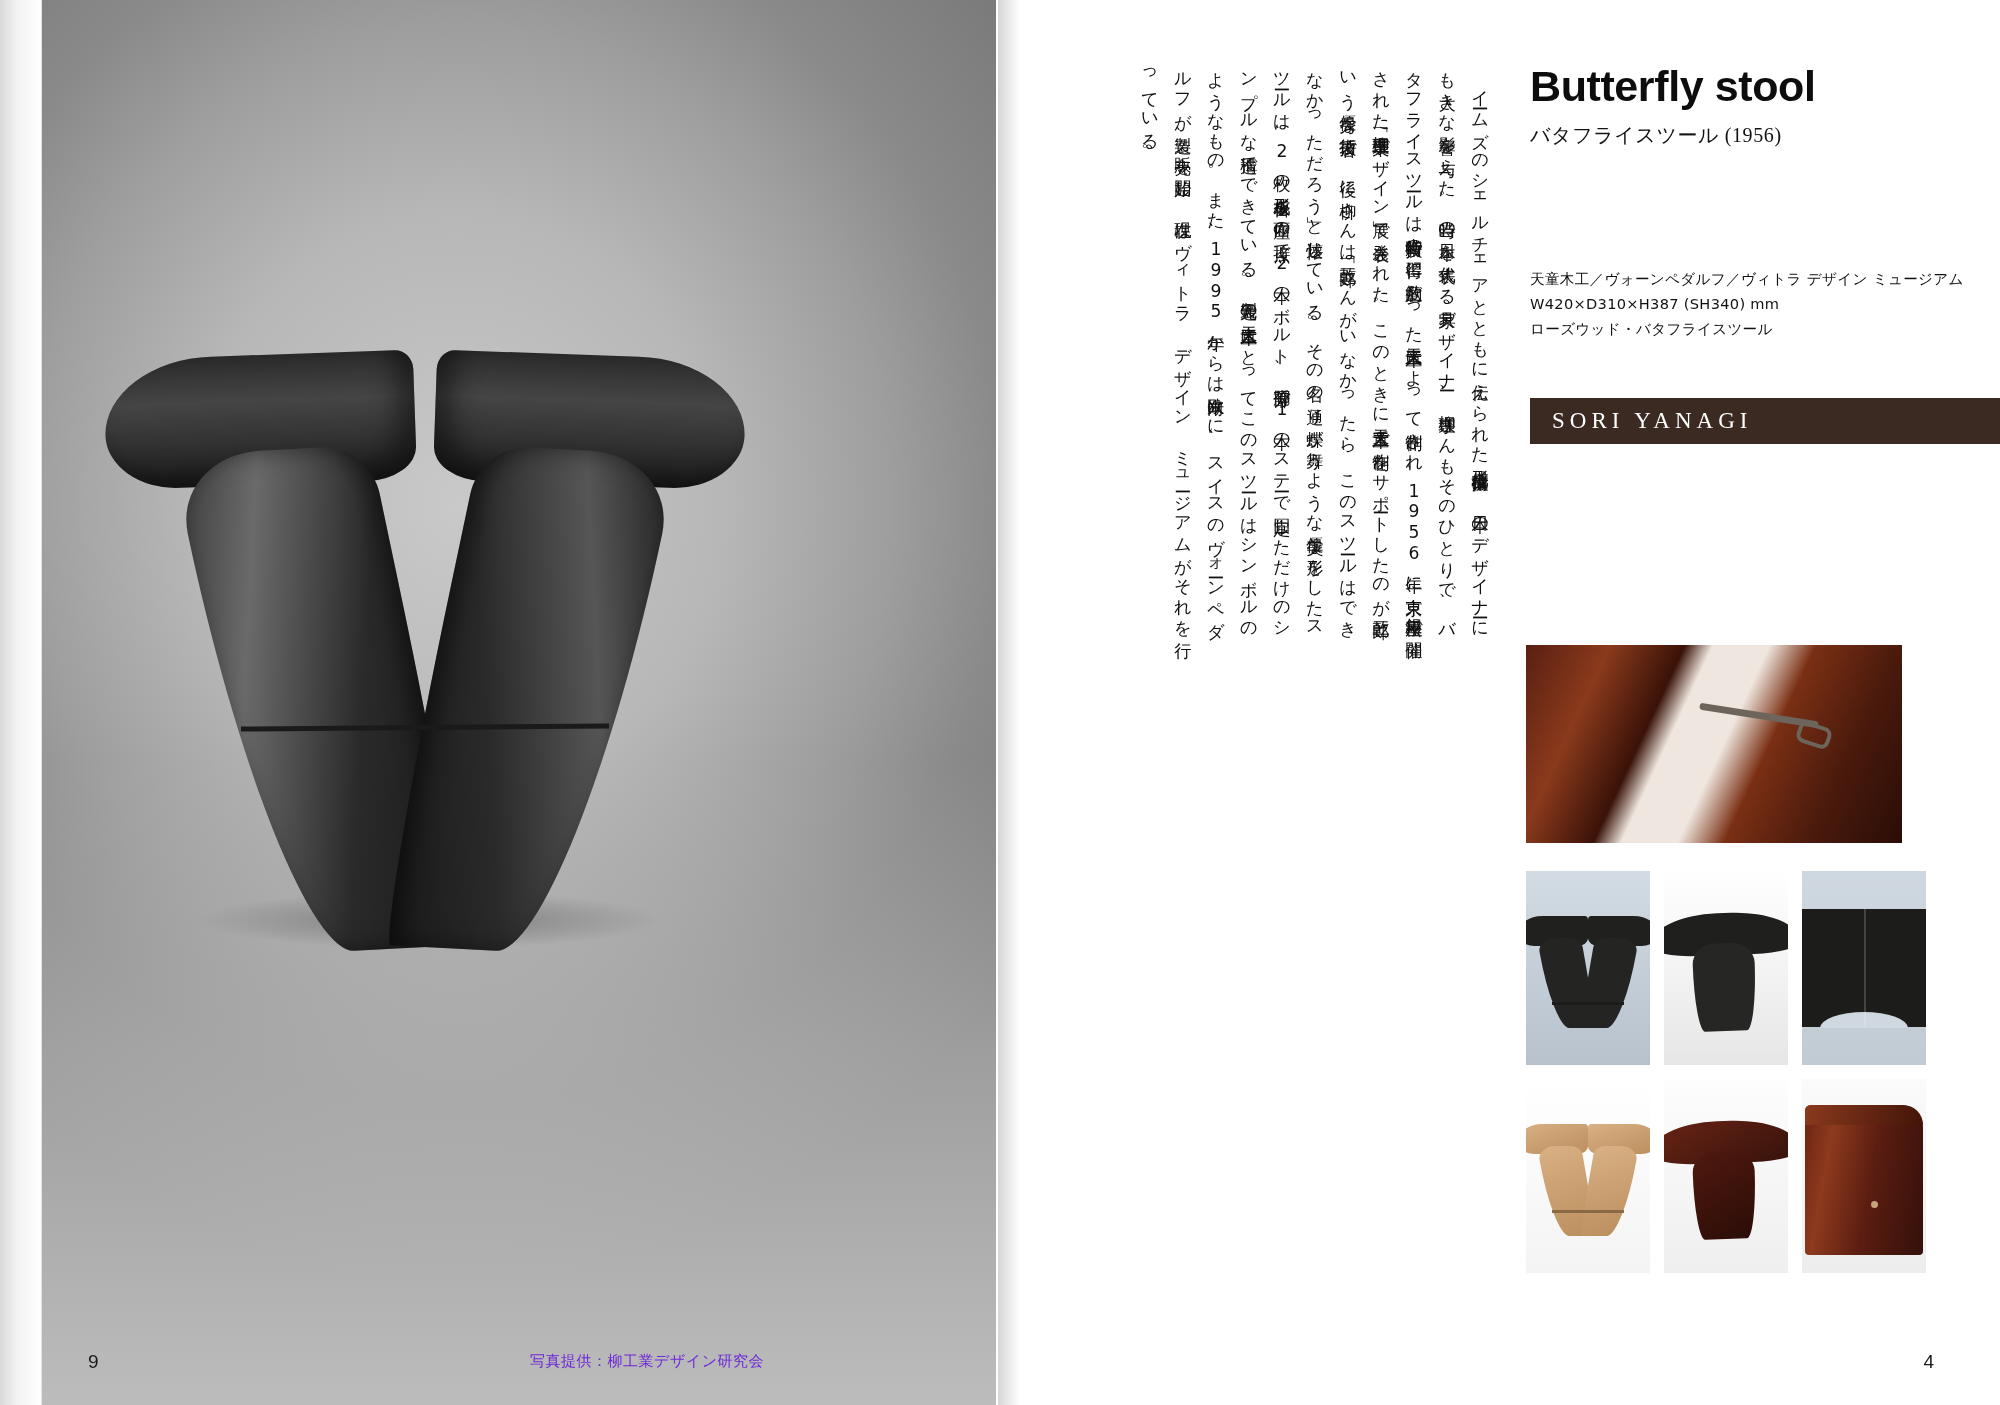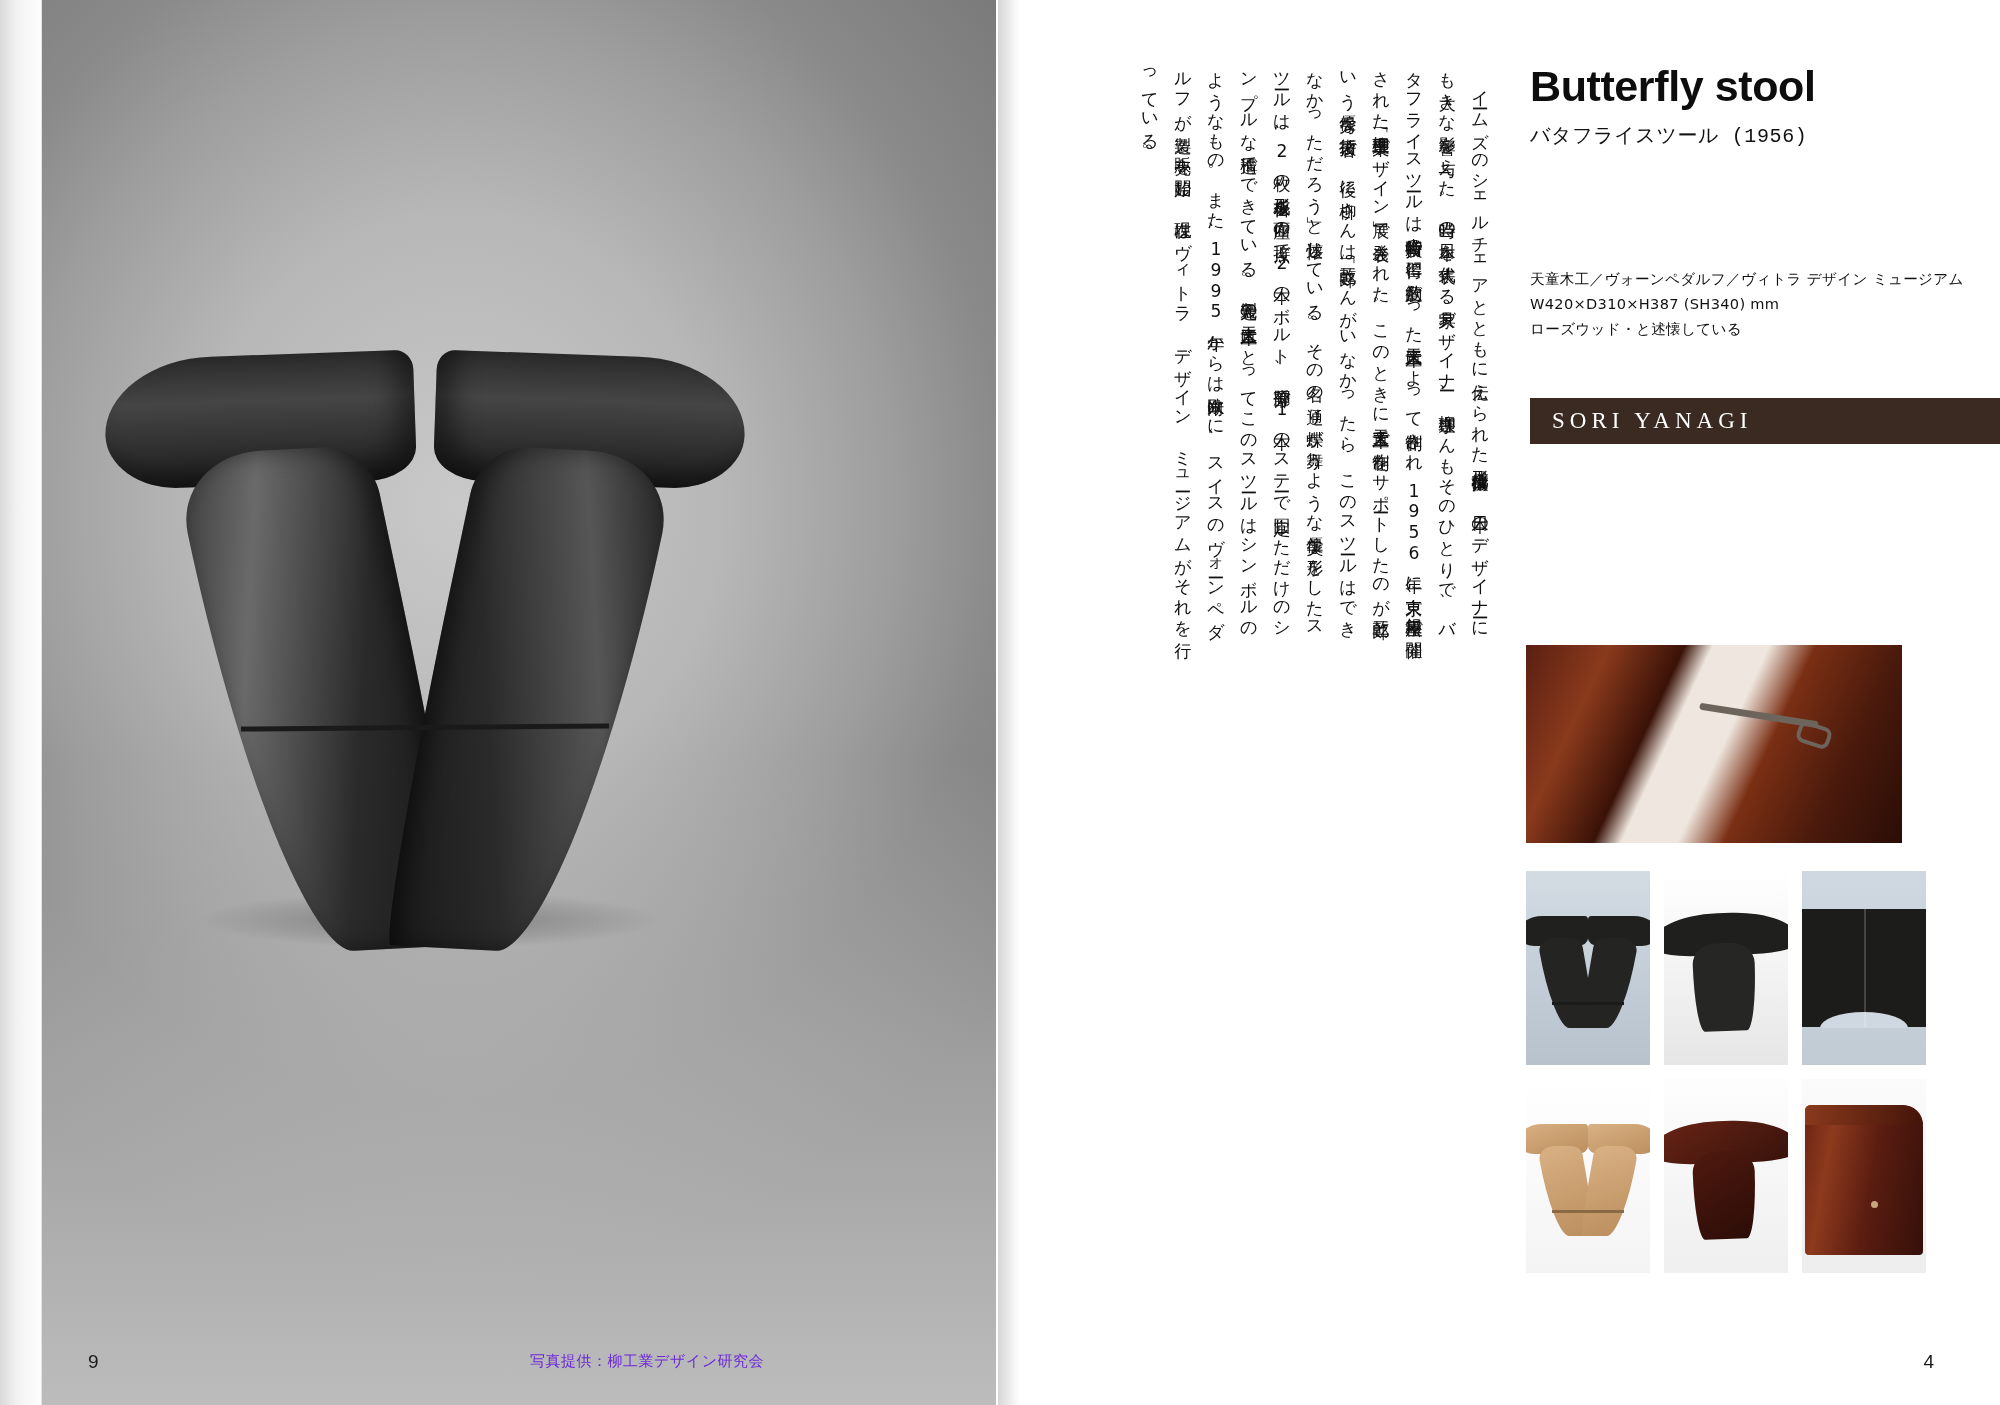--- a/index.html
+++ b/index.html
@@ -187,21 +187,21 @@
   }
   .title-en {
     font-size: 43px;
     font-weight: 600;
     color: #0d0d0d;
     letter-spacing: -0.4px;
     line-height: 1.1;
   }
   .title-jp {
     margin-top: 12px;
-    font-family: Liberation Mono, monospace;
+    font-family: Liberation Serif, serif;
     font-size: 20px;
     color: #111111;
     letter-spacing: .6px;
   }
   .spec-block {
     position: absolute;
     left: 532px;
     top: 222px;
     width: 446px;
     font-family: "DejaVu Sans", "Liberation Sans", sans-serif;
@@ -424,21 +424,21 @@
     <div class="body-text">　イームズのシェルチェアとともに伝えられた成形合板技術は、日本のデザイナーにも大きな影響を与えた。当時の日本を代表する家具デザイナー、柳宗理さんもそのひとりで、バタフライスツールは当時新技術の習得に意欲的だった天童木工によって制作され、1956年に東京、銀座松屋で開催された「柳宗理工業デザイン展」で発表された。このときに天童木工で制作をサポートしたのが乾三郎という優秀な技術者で、後に柳さんは「乾三郎さんがいなかったら、このスツールはできなかっただろう」と述懐している。その名の通り蝶が舞うような優美な形をしたスツールは、2枚の成形合板を座面の接点で2本のボルト、脚部分で1本のステーで固定しただけのシンプルな構造でできている。製造元の天童木工にとってこのスツールはシンボルのようなもの。また、1995年からは欧米向けに、スイスのヴォーンペダルフが製造、販売を開始し、現在はヴィトラ デザイン ミュージアムがそれを行っている。</div>
 
     <div class="title-block">
       <div class="title-en">Butterfly stool</div>
       <div class="title-jp">バタフライスツール (1956)</div>
     </div>
 
     <div class="spec-block">
       <div>天童木工／ヴォーンペダルフ／ヴィトラ デザイン ミュージアム</div>
       <div>W420×D310×H387 (SH340) mm</div>
-      <div>ローズウッド・と述懐している</div>
+      <div>ローズウッド・バタフライスツール</div>
     </div>
 
     <div class="designer-bar">
       <div class="designer-bar-text">SORI YANAGI</div>
     </div>
 
     <div class="hero-thumb">
       <div class="bolt"></div>
       <div class="bolt-head"></div>
     </div>

